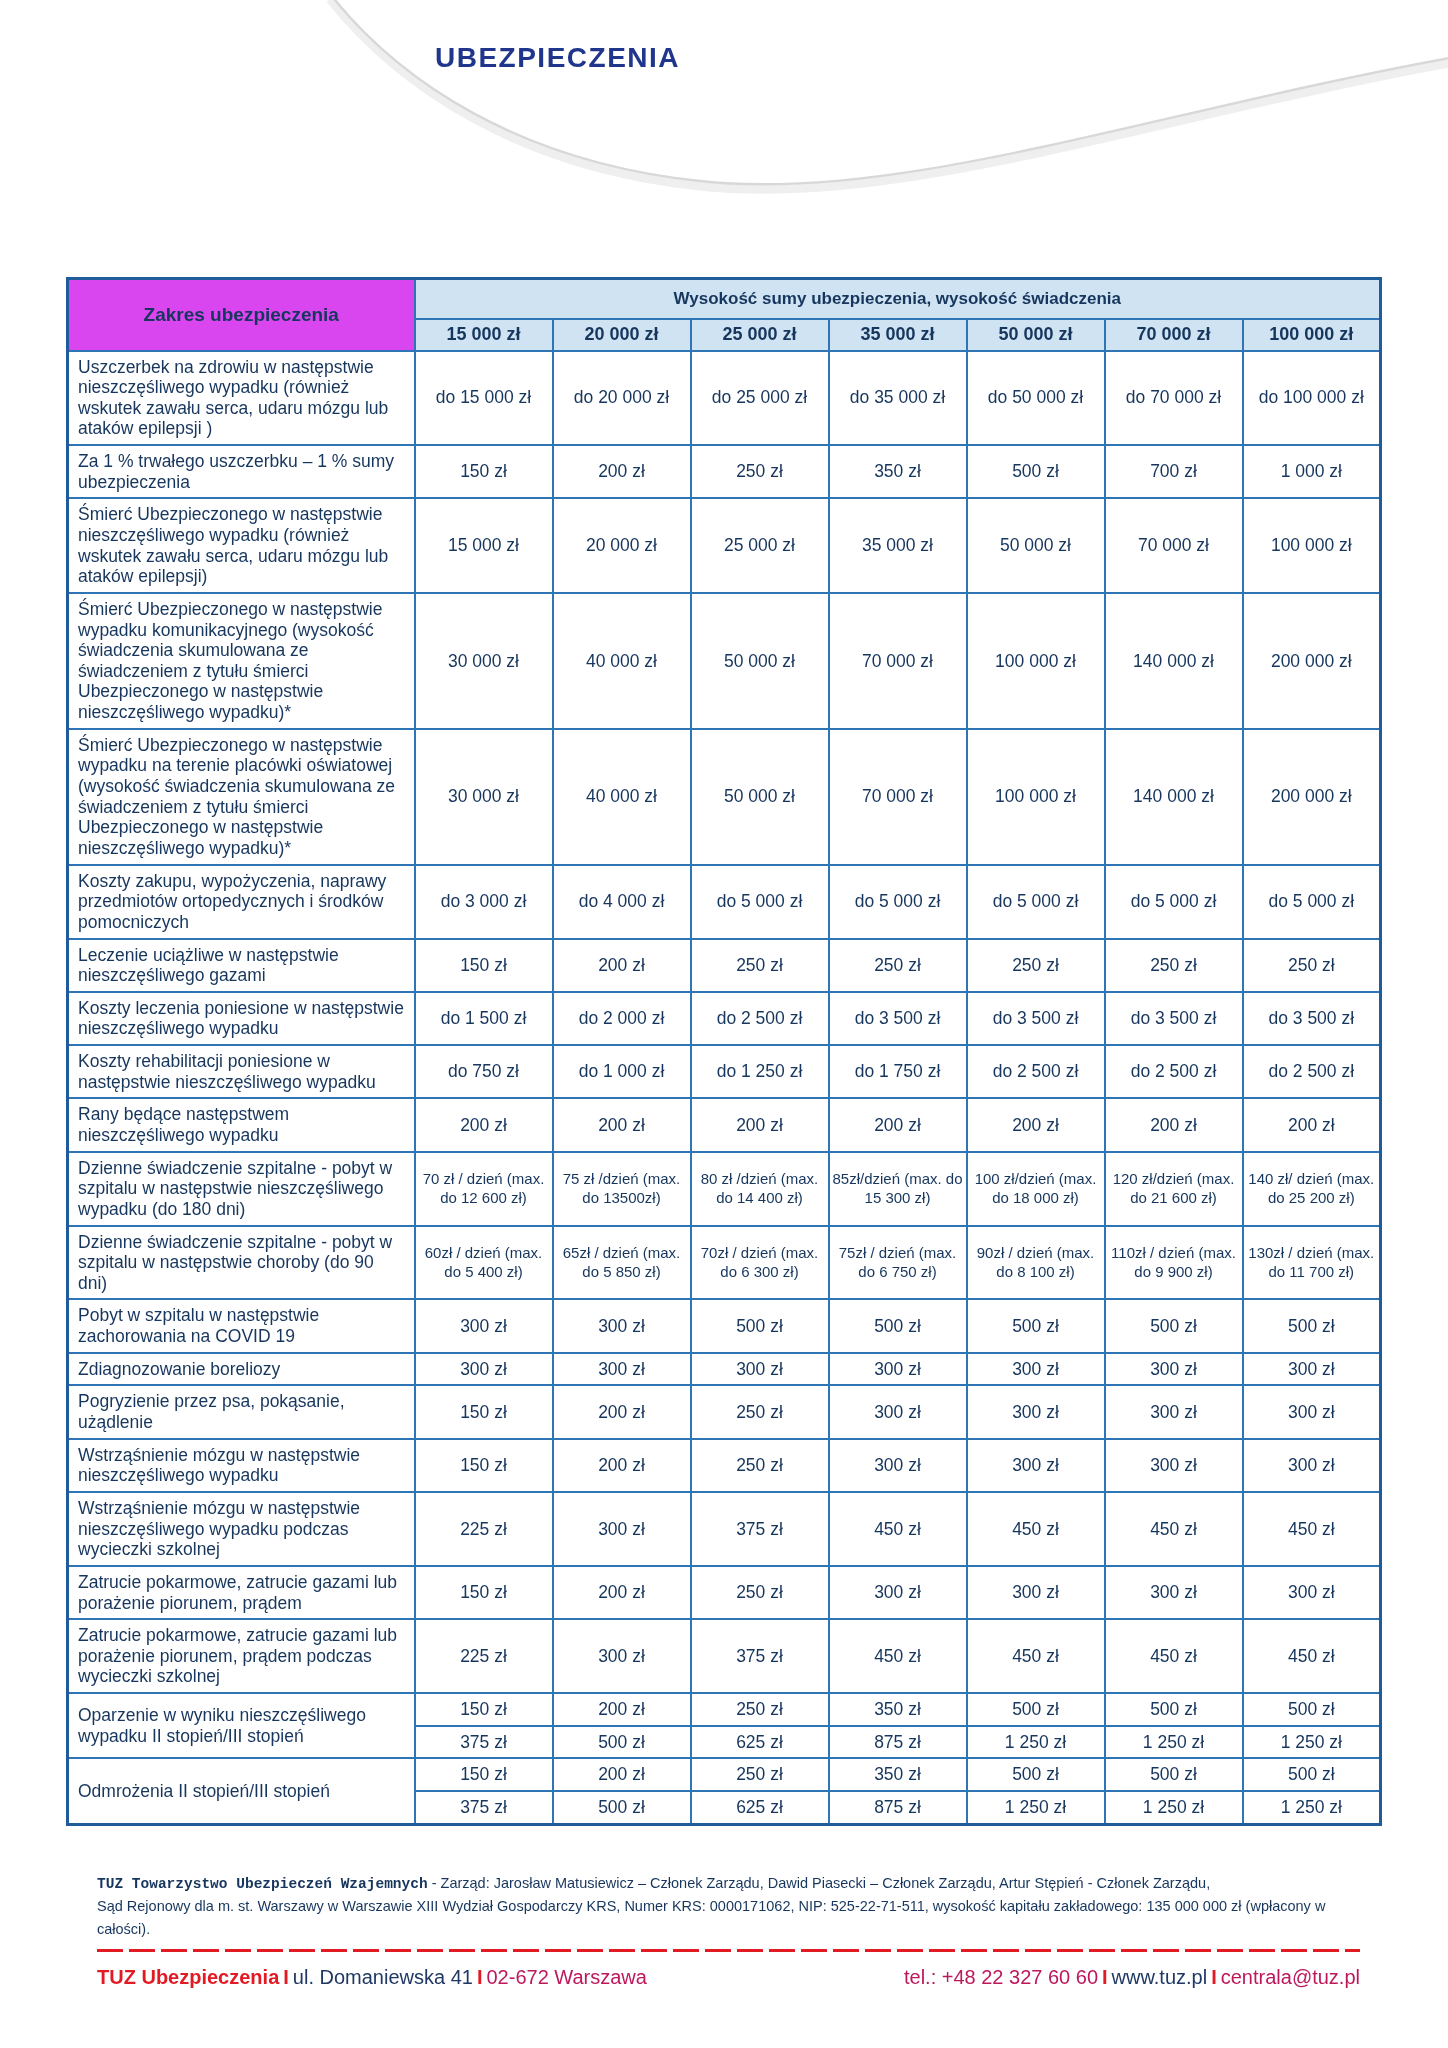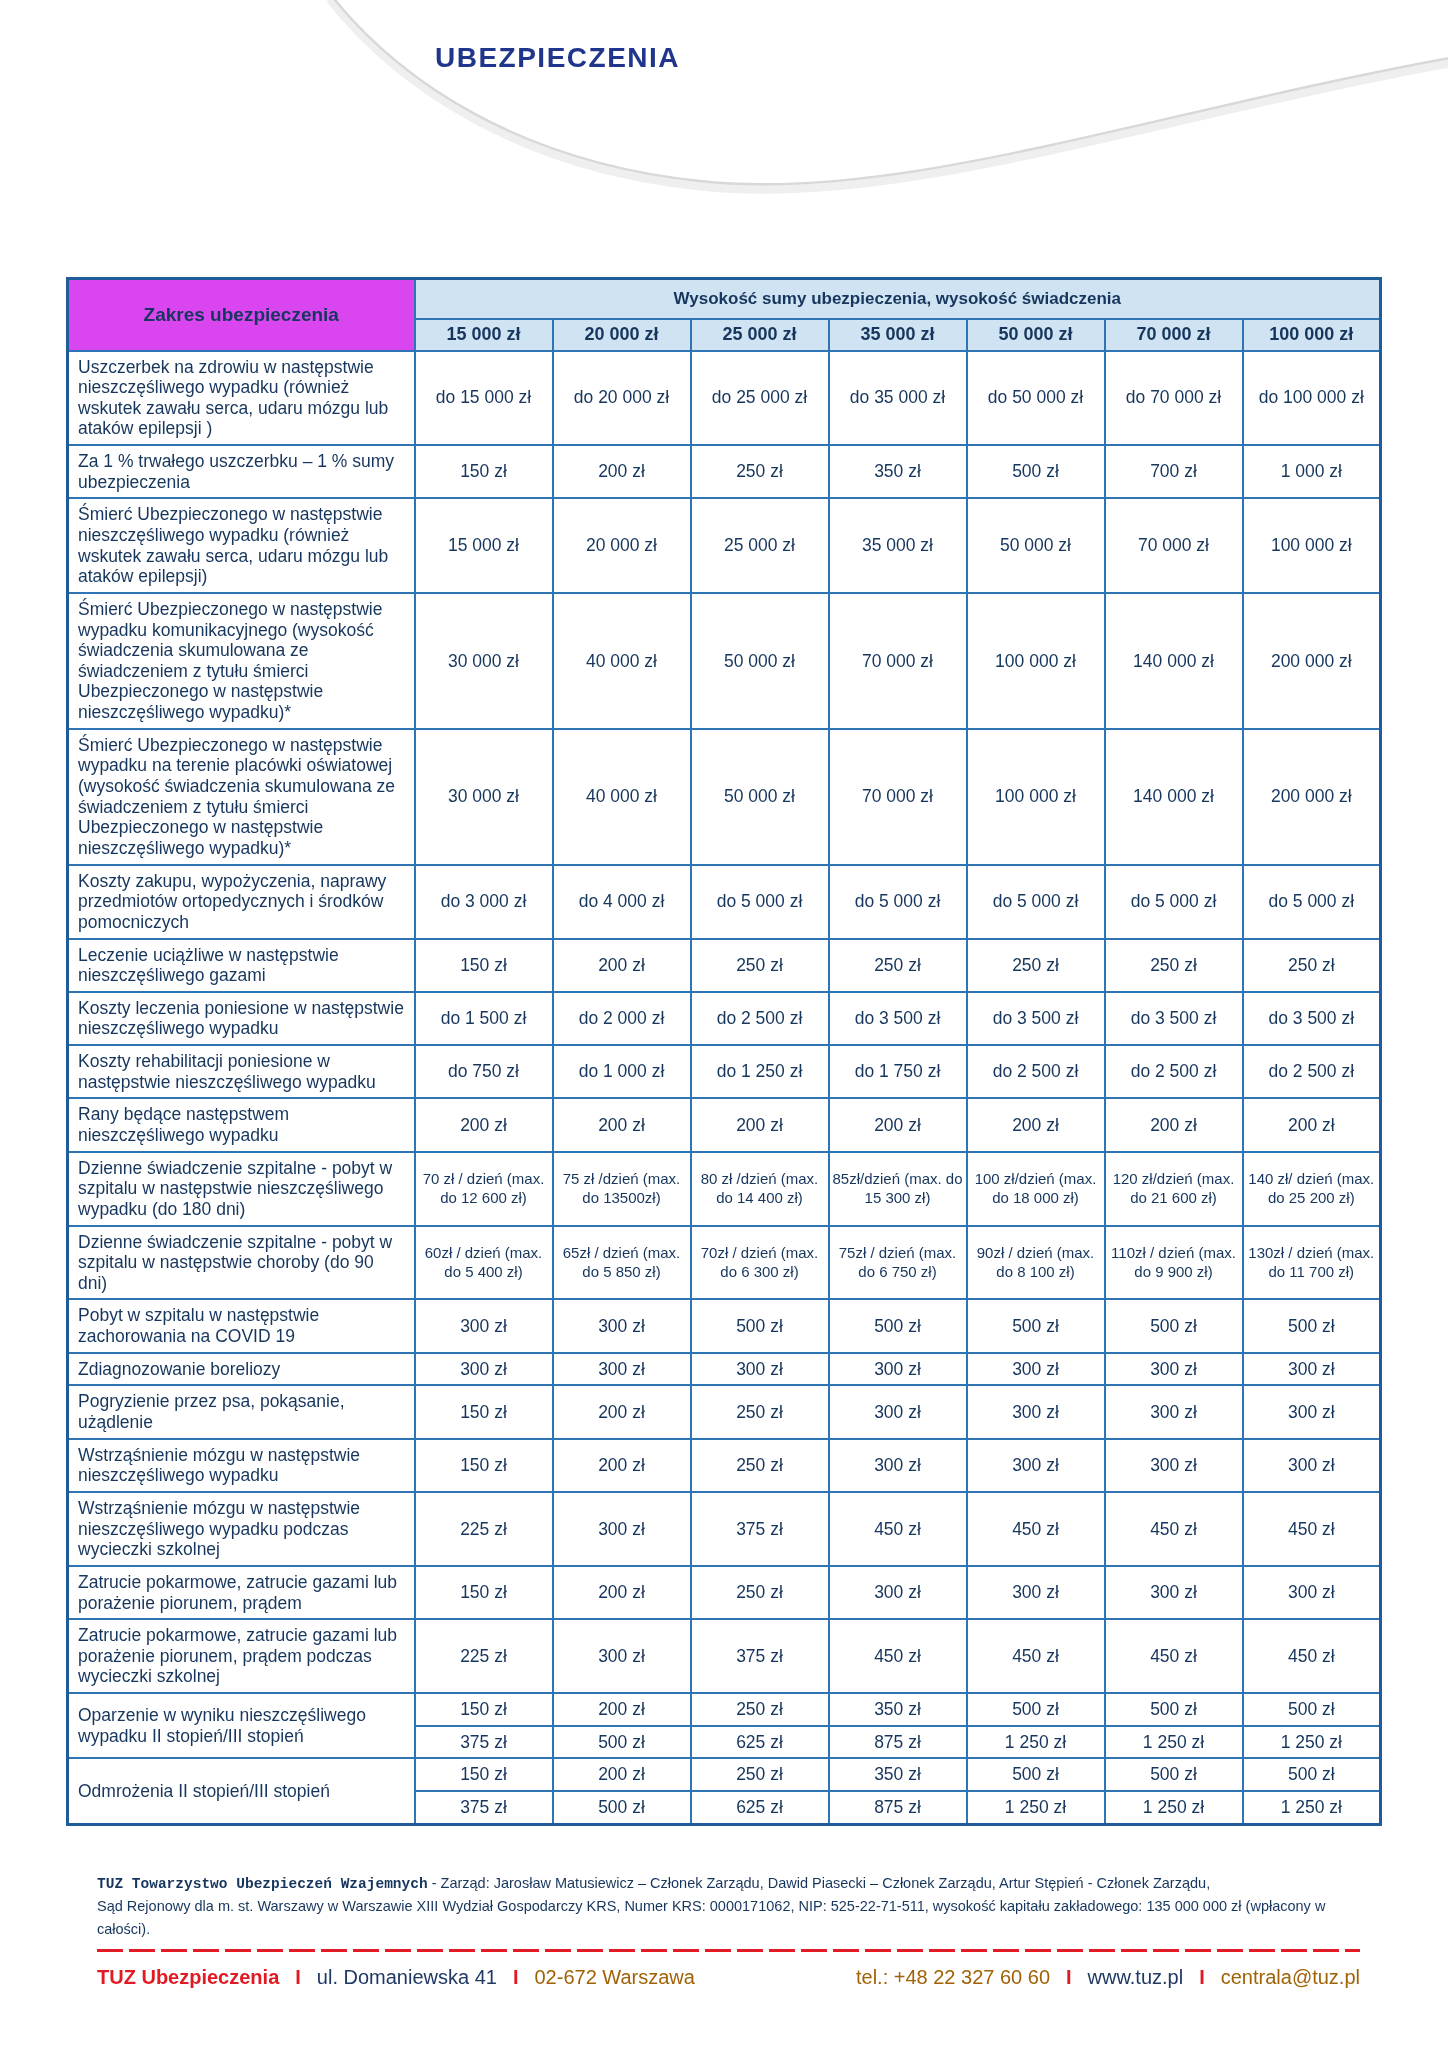--- a/index.html
+++ b/index.html
@@ -28,23 +28,23 @@
   td.val.vmax { font-size:15px; line-height:1.25; padding:3px 1px; }
 
   
   .footer { position:absolute; left:97px; top:1872px; width:1263px; }
   .legal { color:#17365d; font-size:14.5px; line-height:1.55; }
   .legal b { font-weight:bold;font-family:Liberation Mono, monospace; }
   .red-dash { margin-top:9px; height:3px; width:100%;
     background:repeating-linear-gradient(90deg,#e21a23 0 26px,transparent 26px 32px); }
   .contact { margin-top:14px; display:flex; justify-content:space-between; align-items:baseline;
     font-size:20px; color:#e21a23; }
-  .cgroup { display:flex; gap:16px; align-items:baseline; white-space:nowrap; }
+  .cgroup { display:flex; gap:4px; align-items:baseline; white-space:nowrap; }
   .c-brand { font-weight:bold; color:#e21a23; }
-  .c-red  { color:#a16207; }
+  .c-red  { color:#be185d; }
   .c-navy { color:#1f3864; }
   .c-sep  { color:#e21a23; font-weight:bold; }
 </style>
 </head>
 <body>
 
 <div class="page">
 
   <svg class="swoosh" viewBox="0 0 1448 260" xmlns="http://www.w3.org/2000/svg" aria-hidden="true">
     <path d="M330,-6 C400,82 520,162 700,181 C900,203 1150,112 1460,56" fill="none" stroke="#efefef" stroke-width="9" transform="translate(0,5)"></path>

